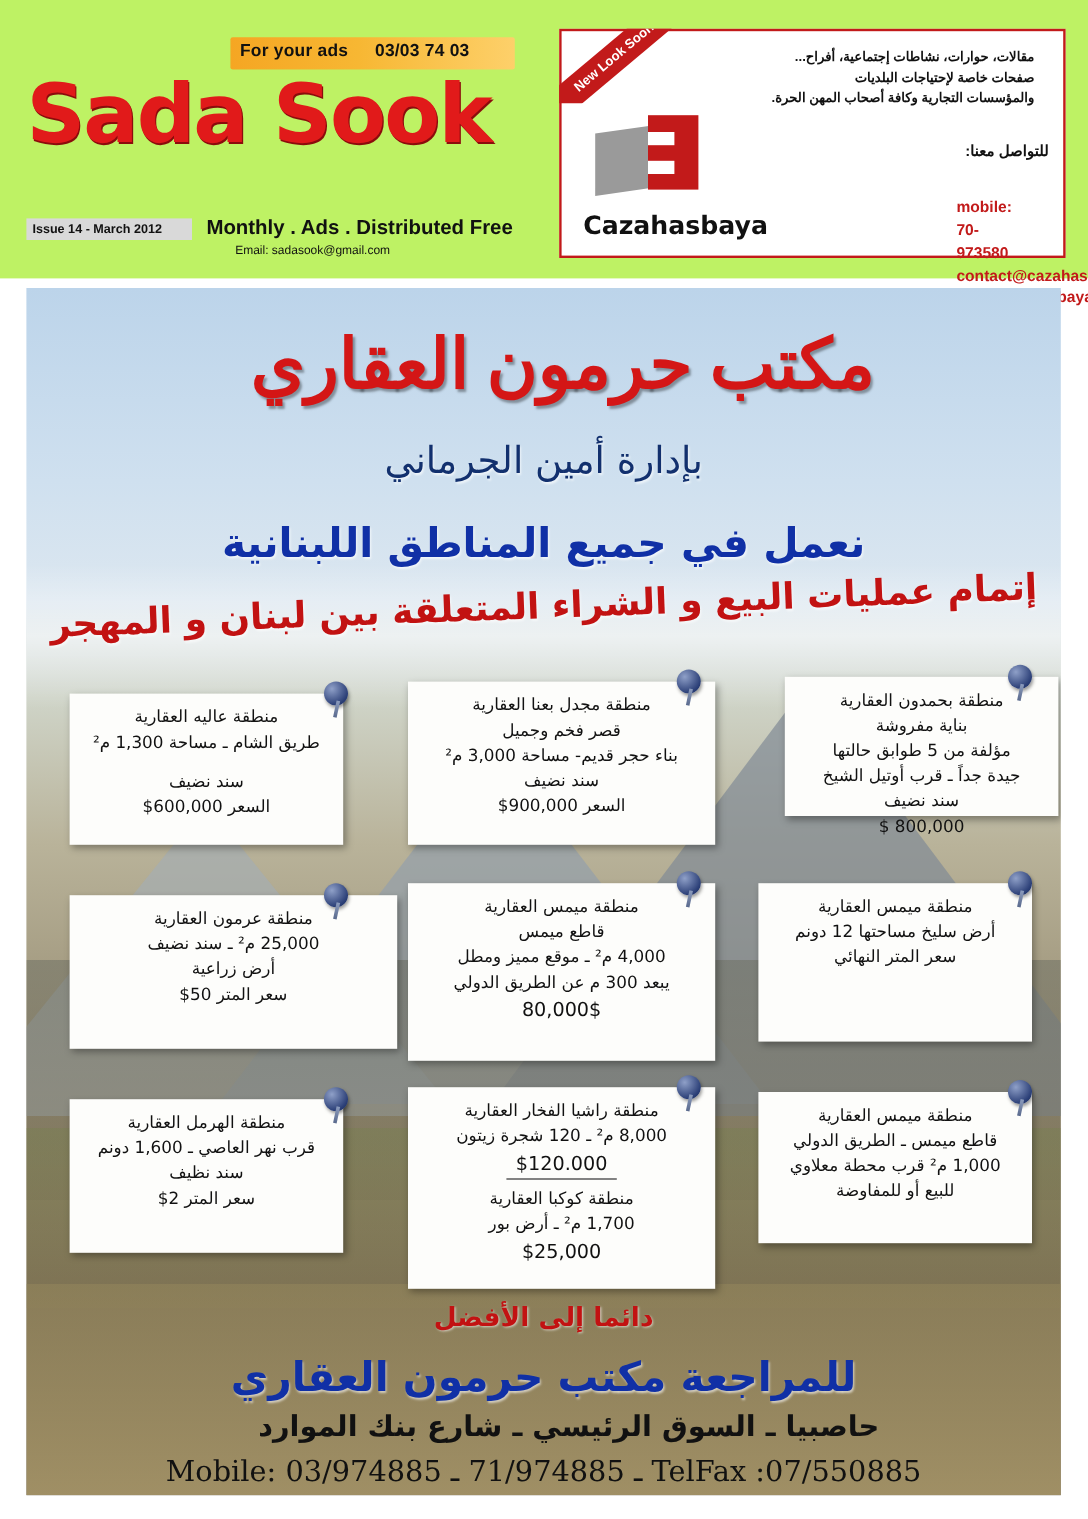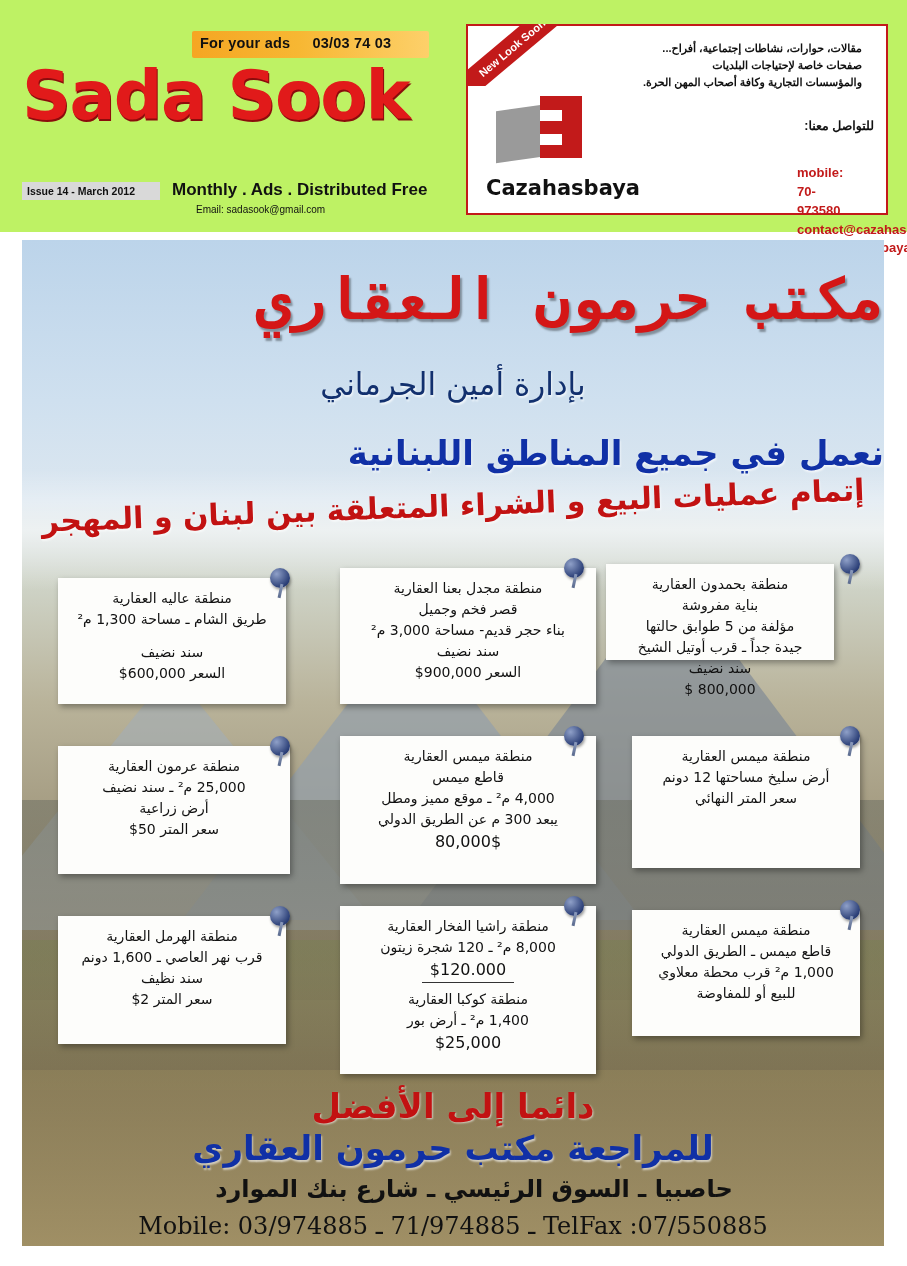--- a/index.html
+++ b/index.html
@@ -128,37 +128,37 @@
     position:absolute;left:0;top:830px;width:862px;height:176px;
     background:linear-gradient(180deg, rgba(150,136,92,0.5), rgba(176,158,110,0.75));
   }
   .m-cloudband{
     position:absolute;left:0;top:230px;width:862px;height:120px;
     background:linear-gradient(180deg, rgba(255,255,255,0.0), rgba(255,255,255,0.55), rgba(255,255,255,0.0));
   }
 
   
   .h-main{
-    position:absolute;left:0;top:28px;width:862px;
-    direction:rtl;
+    position:absolute;left:16px;top:28px;width:862px;
+    direction:rtl;text-align:center;
     font-size:58px;font-weight:bold;color:#d41616;
-    font-family:Liberation Mono, monospace;
+    font-family:Liberation Serif, serif;
     text-shadow:2px 3px 2px rgba(0,0,0,0.35);
     line-height:1.25;
   }
   .h-sub{
     position:absolute;left:0;top:126px;width:862px;
     direction:rtl;text-align:center;
     font-size:31px;font-weight:normal;color:#12306e;
     font-family:"DejaVu Sans", sans-serif;
     text-shadow:1px 2px 2px rgba(255,255,255,0.7);
   }
   .h-blue{
     position:absolute;left:0;top:193px;width:862px;
-    direction:rtl;text-align:right;
+    direction:rtl;text-align:center;
     font-size:34px;font-weight:bold;color:#1030a6;
     font-family:"DejaVu Sans", sans-serif;
     text-shadow:1px 2px 2px rgba(255,255,255,0.65);
   }
   .h-red2{
     position:absolute;left:0;top:248px;width:862px;
     direction:rtl;text-align:center;
     font-size:30px;font-weight:bold;color:#c21212;
     font-family:"DejaVu Sans", sans-serif;
     text-shadow:1px 2px 2px rgba(255,255,255,0.55);
@@ -189,21 +189,21 @@
   }
   .pin .needle{
     position:absolute;left:9px;top:16px;width:3px;height:14px;
     background:linear-gradient(#8b9bbd,#5a6a8d);transform:rotate(12deg);
   }
 
   
   .f-red{
     position:absolute;left:0;top:846px;width:862px;
     direction:rtl;text-align:center;
-    font-size:34px;font-weight:bold;color:#c21212;
+    font-size:22px;font-weight:bold;color:#c21212;
     font-family:"DejaVu Sans", sans-serif;
     text-shadow:1px 1px 2px rgba(255,255,255,0.6);
   }
   .f-blue{
     position:absolute;left:0;top:888px;width:862px;
     direction:rtl;text-align:center;
     font-size:34px;font-weight:bold;color:#1030a6;
     font-family:"DejaVu Sans", sans-serif;
     text-shadow:1px 2px 2px rgba(255,255,255,0.6);
   }
@@ -283,21 +283,21 @@
       <div class="m-field"></div>
     </div>
 
     <div class="h-main">مكتب حرمون العقاري</div>
     <div class="h-sub">بإدارة أمين الجرماني</div>
     <div class="h-blue">نعمل في جميع المناطق اللبنانية</div>
     <div class="h-red2">إتمام عمليات البيع و الشراء المتعلقة بين لبنان و المهجر</div>
 
     <div class="cards">
 
-      <div class="card" style="left:584px;top:24px;width:228px;height:96px;font-size:14px;">
+      <div class="card" style="left:632px;top:24px;width:228px;height:116px;font-size:14px;">
         <div class="line">منطقة بحمدون العقارية</div>
         <div class="line">بناية مفروشة</div>
         <div class="line">مؤلفة من 5 طوابق حالتها</div>
         <div class="line">جيدة جداً ـ قرب أوتيل الشيخ</div>
         <div class="line">سند نضيف</div>
         <div class="line">800,000 $</div>
       </div>
       <div class="pin" style="left:818px;top:14px;">
         <div class="head"></div>
         <div class="needle"></div>
@@ -343,21 +343,21 @@
         <div class="line">قاطع ميمس</div>
         <div class="line">4,000 م² ـ موقع مميز ومطل</div>
         <div class="line">يبعد 300 م عن الطريق الدولي</div>
         <div class="line" style="font-size:16px;">80,000$</div>
       </div>
       <div class="pin" style="left:542px;top:186px;">
         <div class="head"></div>
         <div class="needle"></div>
       </div>
 
-      <div class="card" style="left:36px;top:206px;width:232px;height:128px;font-size:14px;">
+      <div class="card" style="left:36px;top:206px;width:273px;height:128px;font-size:14px;">
         <div class="line">منطقة عرمون العقارية</div>
         <div class="line">25,000 م² ـ سند نضيف</div>
         <div class="line">أرض زراعية</div>
         <div class="line">سعر المتر 50$</div>
       </div>
       <div class="pin" style="left:248px;top:196px;">
         <div class="head"></div>
         <div class="needle"></div>
       </div>
 
@@ -370,21 +370,21 @@
       <div class="pin" style="left:818px;top:360px;">
         <div class="head"></div>
         <div class="needle"></div>
       </div>
 
       <div class="card" style="left:318px;top:366px;width:256px;height:168px;font-size:14px;">
         <div class="line">منطقة راشيا الفخار العقارية</div>
         <div class="line">8,000 م² ـ 120 شجرة زيتون</div>
         <div class="line" style="font-size:16px;border-bottom:1px solid #333;display:inline-block;padding:0 8px;">$120.000</div>
         <div class="line" style="margin-top:6px;">منطقة كوكبا العقارية</div>
-        <div class="line">1,400 م² ـ أرض بور</div>
+        <div class="line">1,700 م² ـ أرض بور</div>
         <div class="line" style="font-size:16px;">$25,000</div>
       </div>
       <div class="pin" style="left:542px;top:356px;">
         <div class="head"></div>
         <div class="needle"></div>
       </div>
 
       <div class="card" style="left:36px;top:376px;width:228px;height:128px;font-size:14px;">
         <div class="line">منطقة الهرمل العقارية</div>
         <div class="line">قرب نهر العاصي ـ 1,600 دونم</div>

